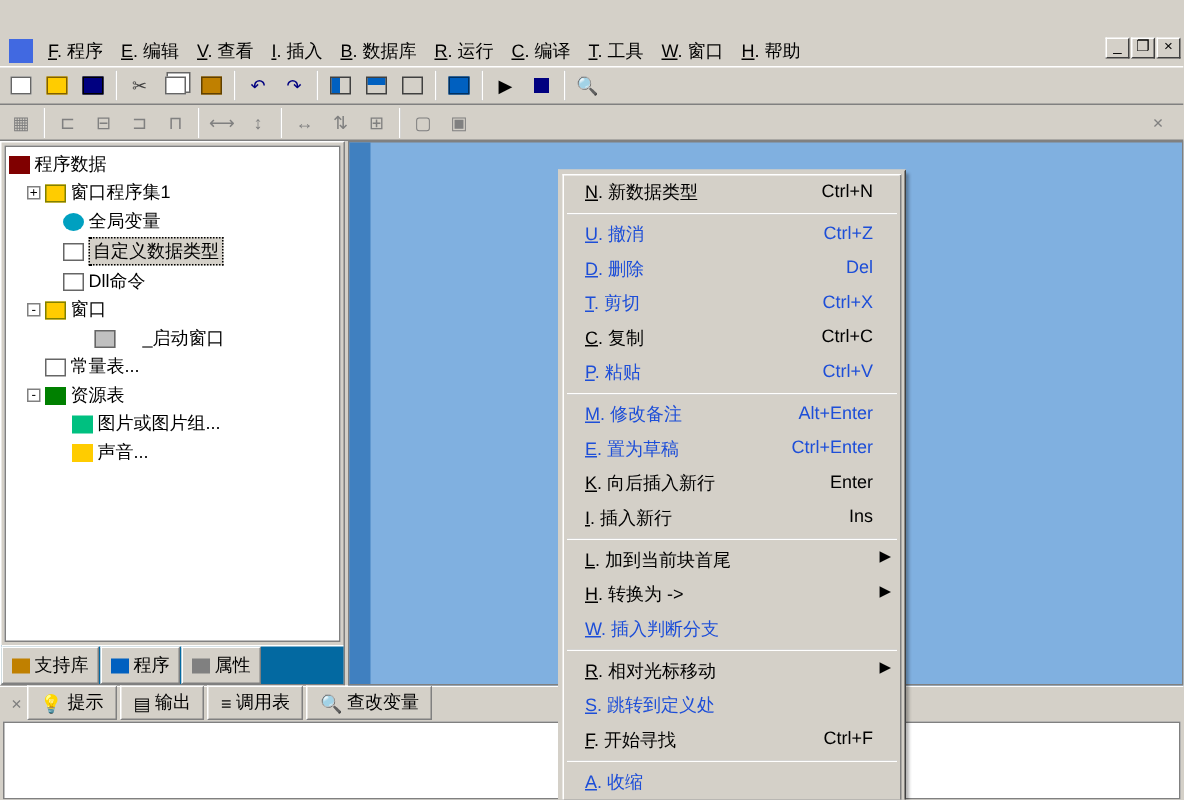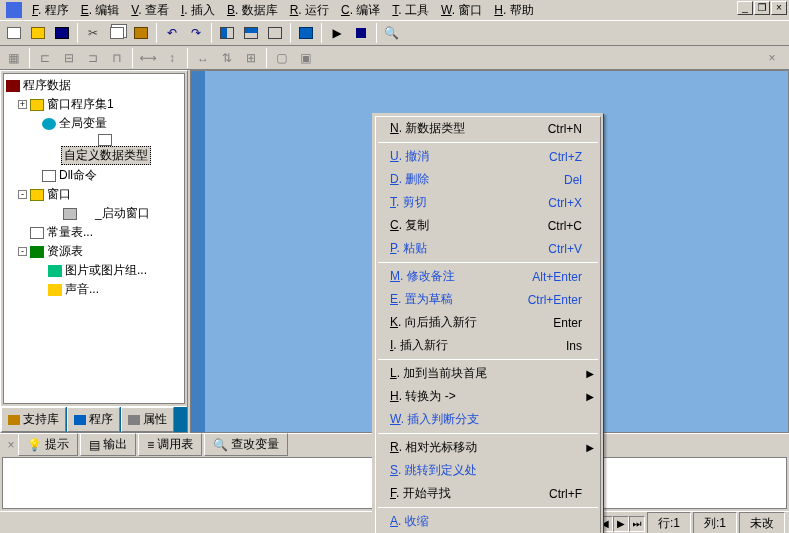--- a/index.html
+++ b/index.html
@@ -1,51 +1,51 @@
 <!DOCTYPE html>
 <html><head>
 <meta charset="utf-8">
 <style>
 * { margin: 0; padding: 0; box-sizing: border-box; font-family: "SimSun", "宋体", sans-serif; font-size: 12px; }
 body { background: #d4d0c8; width: 789px; height: 533px; overflow: hidden; position: relative; }
-.menubar { background: #d4d0c8; height: 20px; display: flex; align-items: center; padding: 0 2px; position: relative; }
+.menubar { background: #d4d0c8; height: 20px; display: flex; align-items: center; padding: 0 2px; position: relative; margin-top: 24px; }
 .app-icon { width: 16px; height: 16px; margin: 0 4px; background: #4169e1; display: inline-block; }
 .menu-item { padding: 2px 6px; cursor: default; }
 .menu-item u { text-decoration: underline; }
 .win-controls { position: absolute; right: 2px; top: 1px; display: flex; gap: 1px; }
 .win-btn { width: 16px; height: 14px; background: #d4d0c8; border: 1px solid #fff; border-right-color: #404040; border-bottom-color: #404040; text-align: center; line-height: 11px; font-size: 10px; font-family: Arial; cursor: default; }
 .toolbar { background: #d4d0c8; height: 26px; border-top: 1px solid #fff; border-bottom: 1px solid #808080; display: flex; align-items: center; padding: 0 2px; }
 .tsep { width: 1px; height: 20px; background: #808080; margin: 0 3px; border-right: 1px solid #fff; }
 .tbtn { width: 22px; height: 22px; display: inline-flex; align-items: center; justify-content: center; margin: 0 1px; cursor: default; }
 .icon-sq { width: 14px; height: 12px; display: inline-block; }
 .toolbar2 { background: #d4d0c8; height: 24px; border-bottom: 1px solid #808080; display: flex; align-items: center; padding: 0 2px; }
 .tbtn2 { width: 22px; height: 20px; display: inline-flex; align-items: center; justify-content: center; margin: 0 1px; color: #808080; cursor: default; }
 .main { display: flex; height: 363px; }
-.sidebar { width: 188px; background: #d4d0c8; border: 1px solid #808080; border-top-color: #fff; border-left-color: #fff; display: flex; flex-direction: column; }
+.sidebar { width: 230px; background: #d4d0c8; border: 1px solid #808080; border-top-color: #fff; border-left-color: #fff; display: flex; flex-direction: column; }
 .tree { flex: 1; background: #fff; border: 1px solid #808080; margin: 2px; overflow: auto; padding: 2px; }
 .node { white-space: nowrap; padding: 1px 0; display: flex; align-items: center; }
 .exp { width: 9px; height: 9px; border: 1px solid #808080; display: inline-flex; align-items: center; justify-content: center; font-size: 9px; line-height: 7px; margin-right: 3px; cursor: default; }
 .ticon { width: 14px; height: 12px; display: inline-block; margin-right: 3px; }
 .ic-book { background: #800000; }
 .ic-folder { background: #ffcc00; border: 1px solid #808000; }
 .ic-globe { background: #00a0c0; border-radius: 50%; }
 .ic-page { background: #fff; border: 1px solid #666; }
 .ic-form { background: #c0c0c0; border: 1px solid #666; }
 .ic-res { background: #008000; }
 .ic-img { background: #00c080; }
 .ic-snd { background: #ffcc00; }
 .selected { background: #d4d0c8; border: 1px dotted #000; padding: 0 2px; }
 .side-tabs { display: flex; background: #0369a1; border-top: 1px solid #fff; }
 .stab { padding: 3px 6px; border: 1px solid #808080; border-top-color: #fff; border-left-color: #fff; background: #d4d0c8; margin-right: 1px; cursor: default; display: flex; align-items: center; gap: 3px; }
 .stab-ic { width: 12px; height: 10px; display: inline-block; }
 .work { flex: 1; background: #80b0e0; border: 1px solid #808080; margin-left: 2px; position: relative; }
 .work-gutter { position: absolute; left: 0; top: 0; width: 14px; height: 100%; background: #4080c0; }
 .ctx { position: absolute; left: 372px; top: 113px; width: 232px; background: #d4d0c8; border: 1px solid #404040; border-top-color: #d4d0c8; border-left-color: #d4d0c8; box-shadow: 2px 2px 2px rgba(0,0,0,0.3); z-index: 100; padding: 2px; }
 .ctx-inner { border: 1px solid #fff; border-right-color: #808080; border-bottom-color: #808080; }
-.citem { display: flex; align-items: center; padding: 3px 18px 3px 14px; cursor: default; position: relative; }
+.citem { display: flex; align-items: flex-start; padding: 3px 18px 3px 14px; cursor: default; position: relative; }
 .citem.disabled { color: #1d4ed8; }
 .citem .label { flex: 1; }
 .citem .shortcut { margin-left: 12px; }
 .citem .arrow { position: absolute; right: 6px; font-size: 10px; }
 .csep { height: 1px; background: #808080; margin: 2px 2px; border-bottom: 1px solid #fff; }
 .bottom-tabs { height: 22px; background: #d4d0c8; border-top: 1px solid #fff; display: flex; align-items: center; padding: 0 4px; }
 .btab { padding: 2px 8px; border: 1px solid #808080; border-top-color: #fff; border-left-color: #fff; margin-right: 2px; cursor: default; display: flex; align-items: center; gap: 3px; }
 .output-area { height: 52px; background: #fff; border: 1px solid #808080; margin: 2px; }
 .status { height: 24px; background: #d4d0c8; border-top: 1px solid #fff; display: flex; align-items: center; justify-content: flex-end; padding: 0 4px; gap: 2px; }
 .status-cell { border: 1px solid #808080; border-right-color: #fff; border-bottom-color: #fff; padding: 2px 10px; }
@@ -150,21 +150,21 @@
           <div class="node" style="padding-left: 12px;">
             <span class="exp">+</span>
             <span class="ticon ic-folder"></span>
             <span class="">窗口程序集1</span>
           </div>
           <div class="node" style="padding-left: 24px;">
             <span style="display:inline-block;width:12px"></span>
             <span class="ticon ic-globe"></span>
             <span class="">全局变量</span>
           </div>
-          <div class="node" style="padding-left: 24px; flex-direction: column;">
+          <div class="node" style="padding-left: 24px;">
             <span style="display:inline-block;width:12px"></span>
             <span class="ticon ic-page"></span>
             <span class="selected">自定义数据类型</span>
           </div>
           <div class="node" style="padding-left: 24px;">
             <span style="display:inline-block;width:12px"></span>
             <span class="ticon ic-page"></span>
             <span class="">Dll命令</span>
           </div>
           <div class="node" style="padding-left: 12px;">

